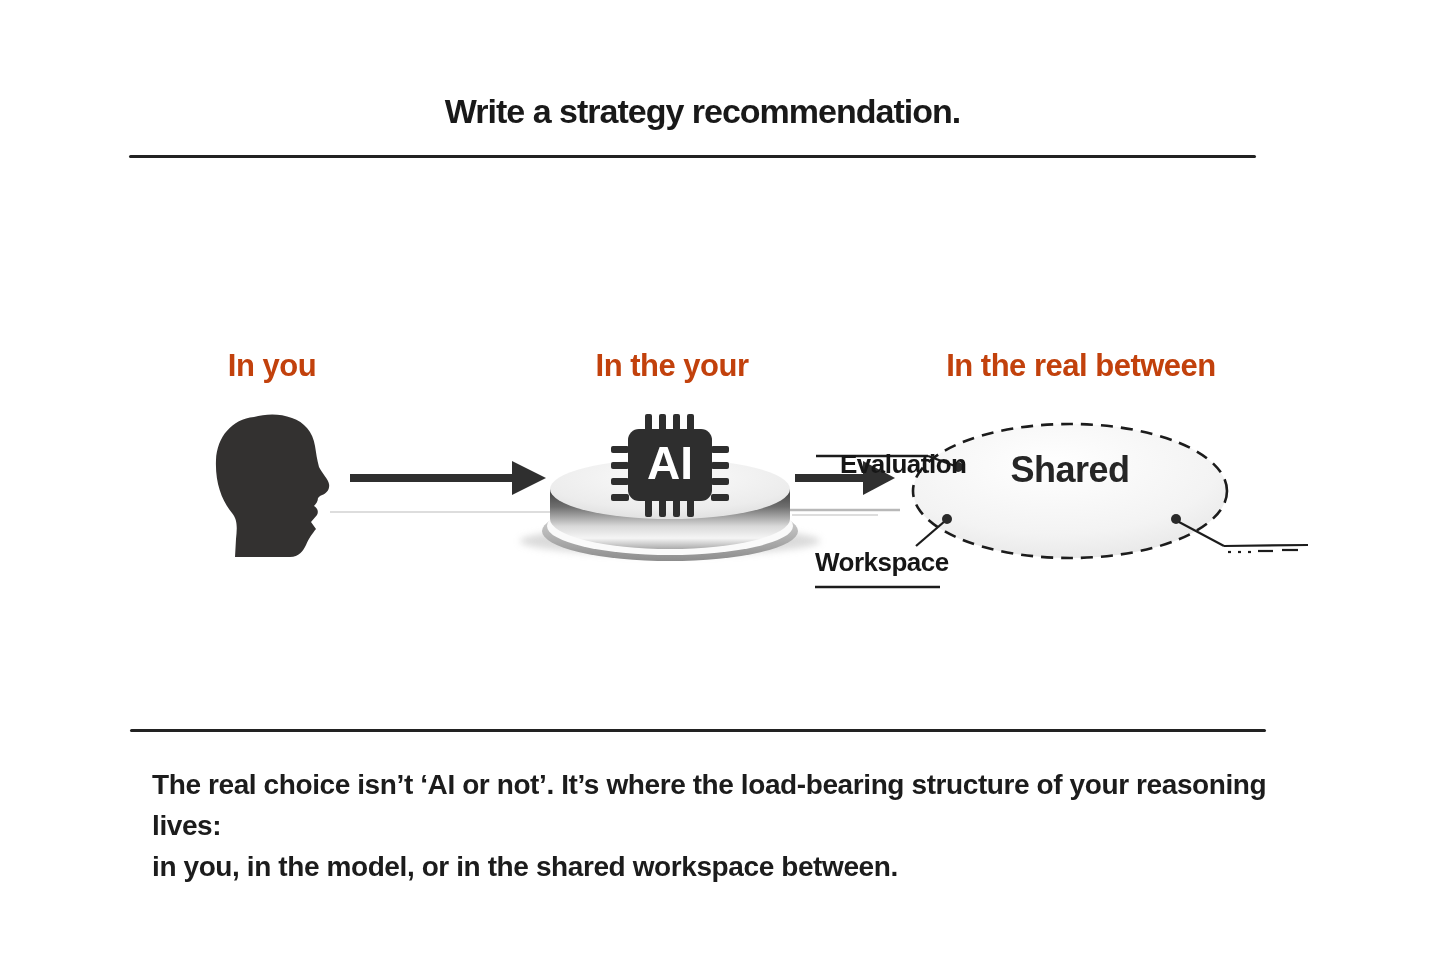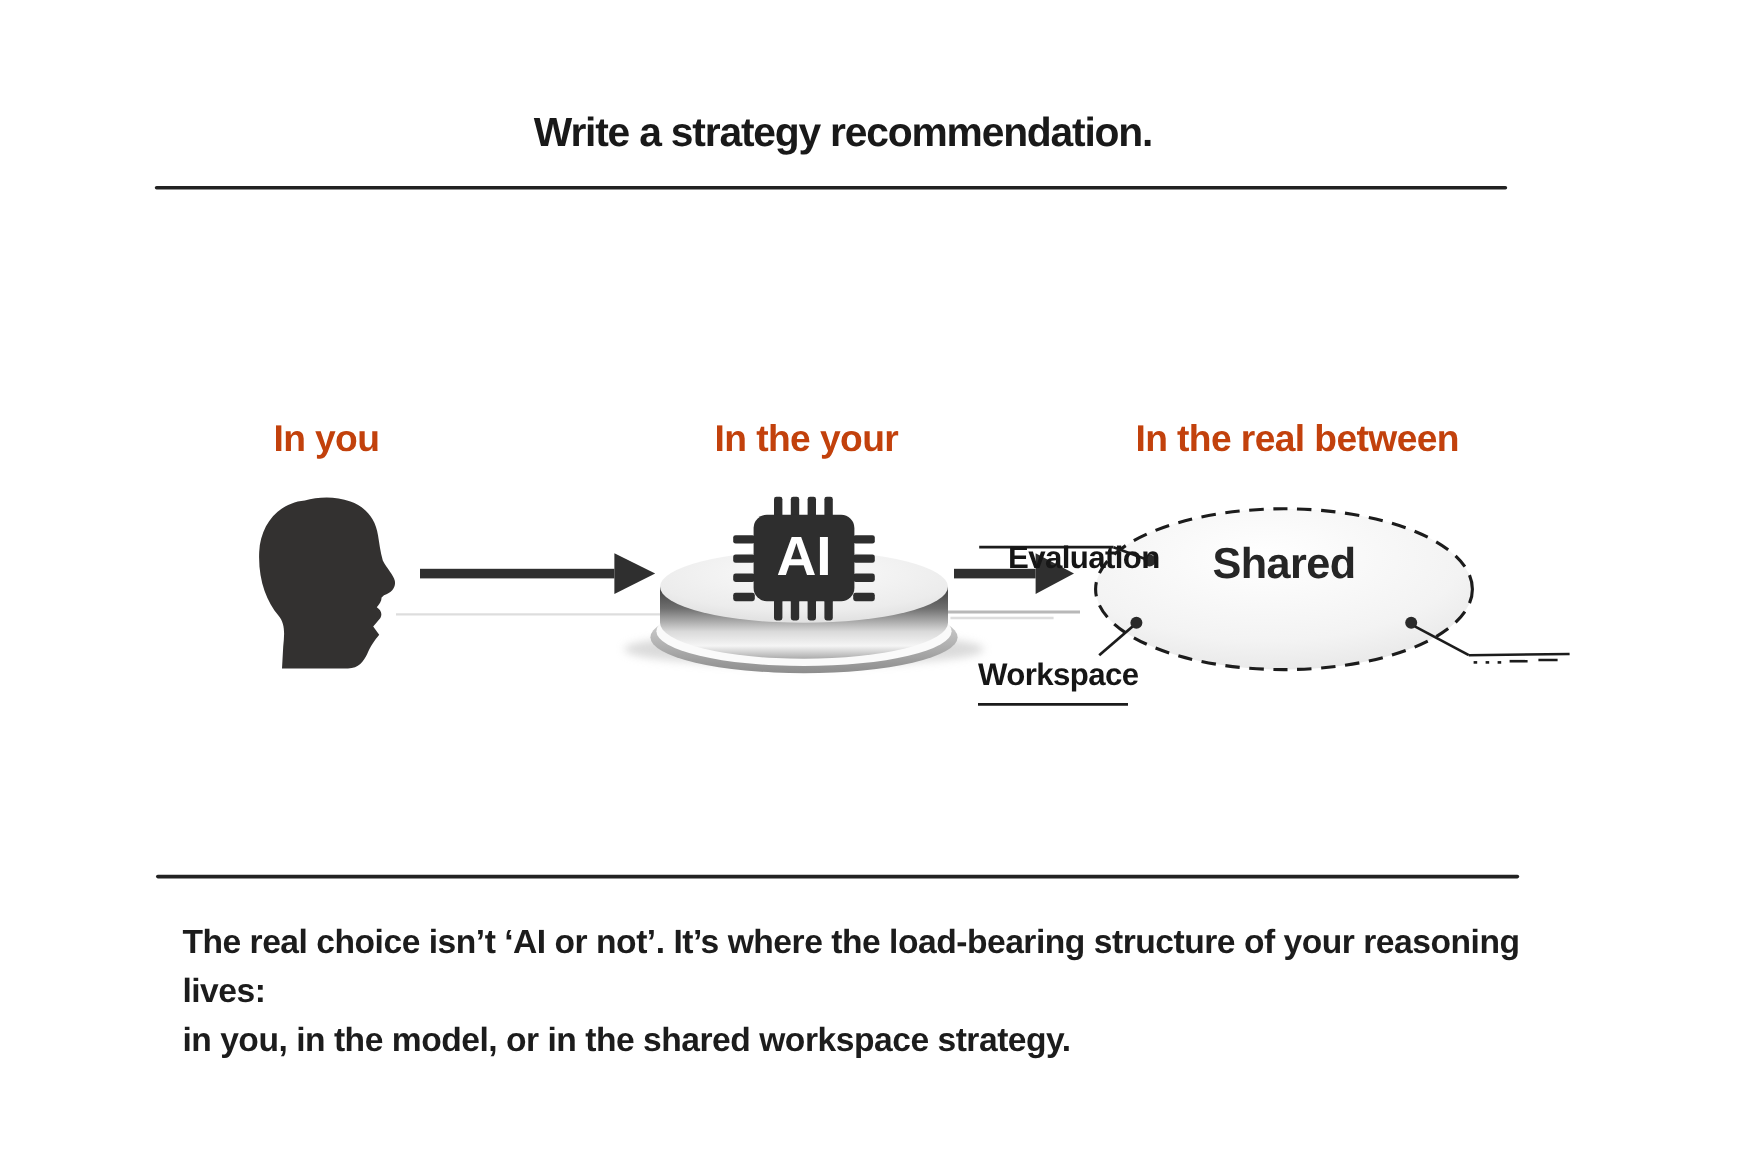--- a/index.html
+++ b/index.html
@@ -193,16 +193,16 @@
     <div>Shared</div>
   </div>
 
   <div class="abs callout-label callout-eval">Evaluation</div>
   <div class="abs callout-label callout-commit">Workspace</div>
 
   <div class="abs rule rule-bottom"></div>
 
   <div class="abs caption">
     <div>The real choice isn’t ‘AI or not’. It’s where the load-bearing structure of your reasoning lives:</div>
-    <div>in you, in the model, or in the shared workspace strategy.</div>
+    <div>in you, in the model, or in the shared workspace between.</div>
   </div>
 
 </div>
 
 </body></html>

